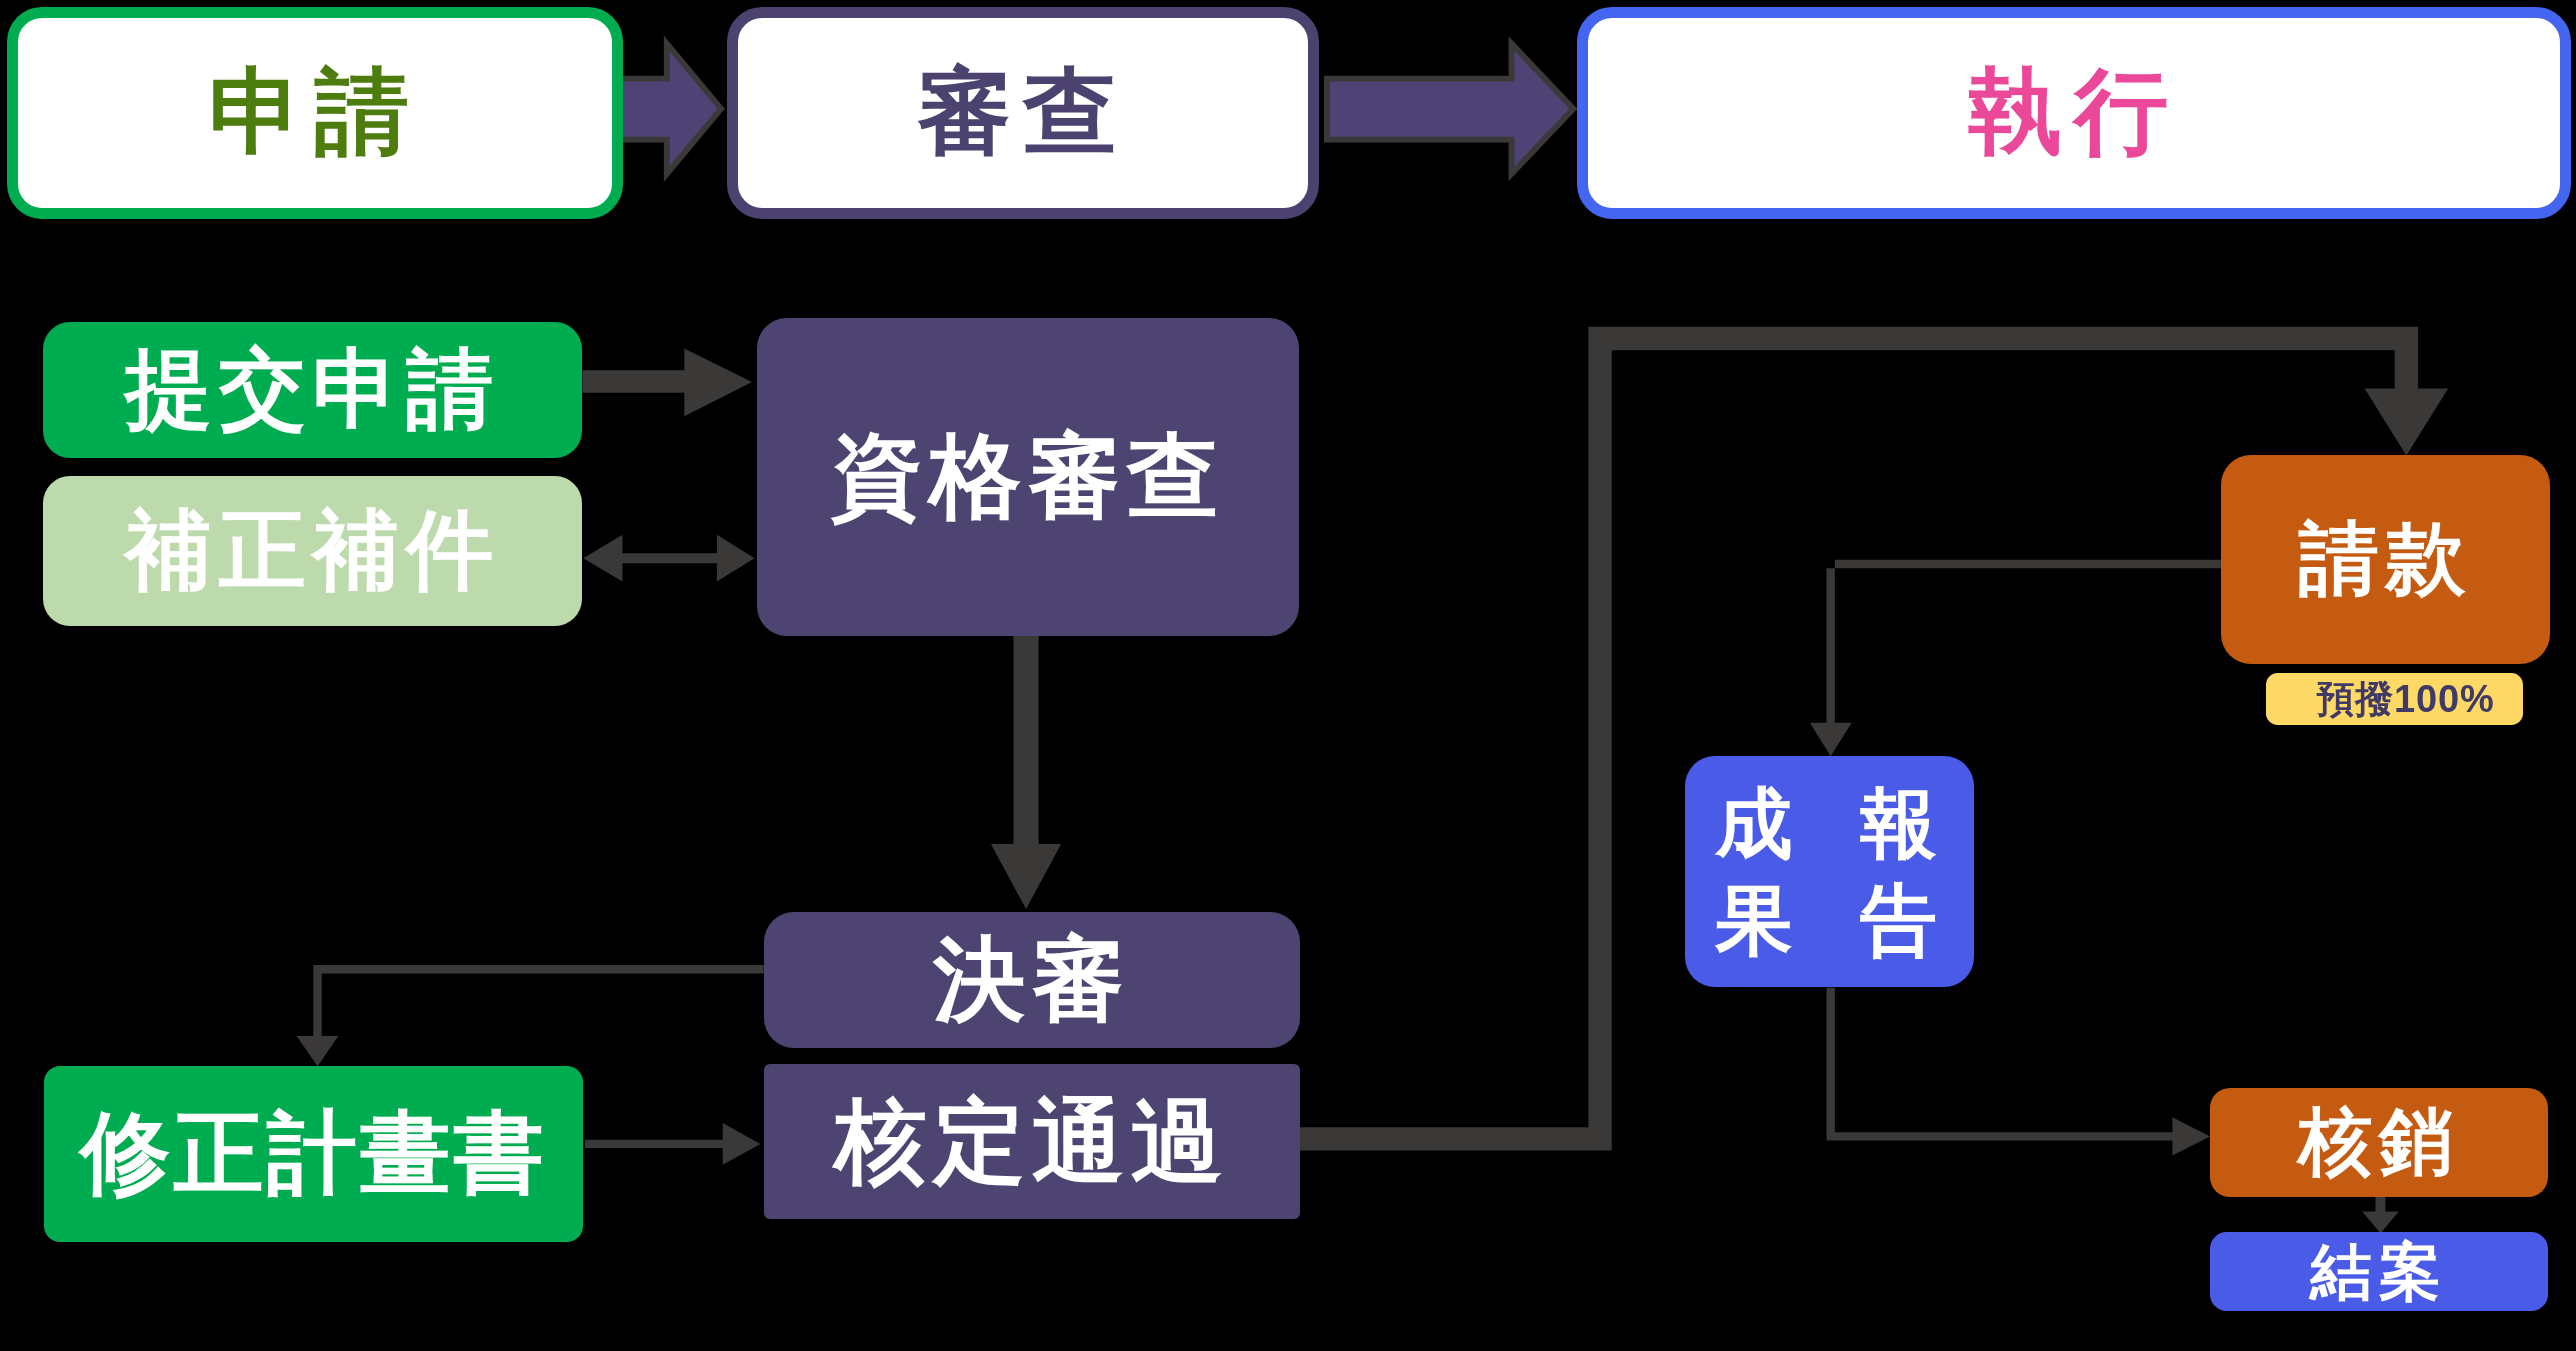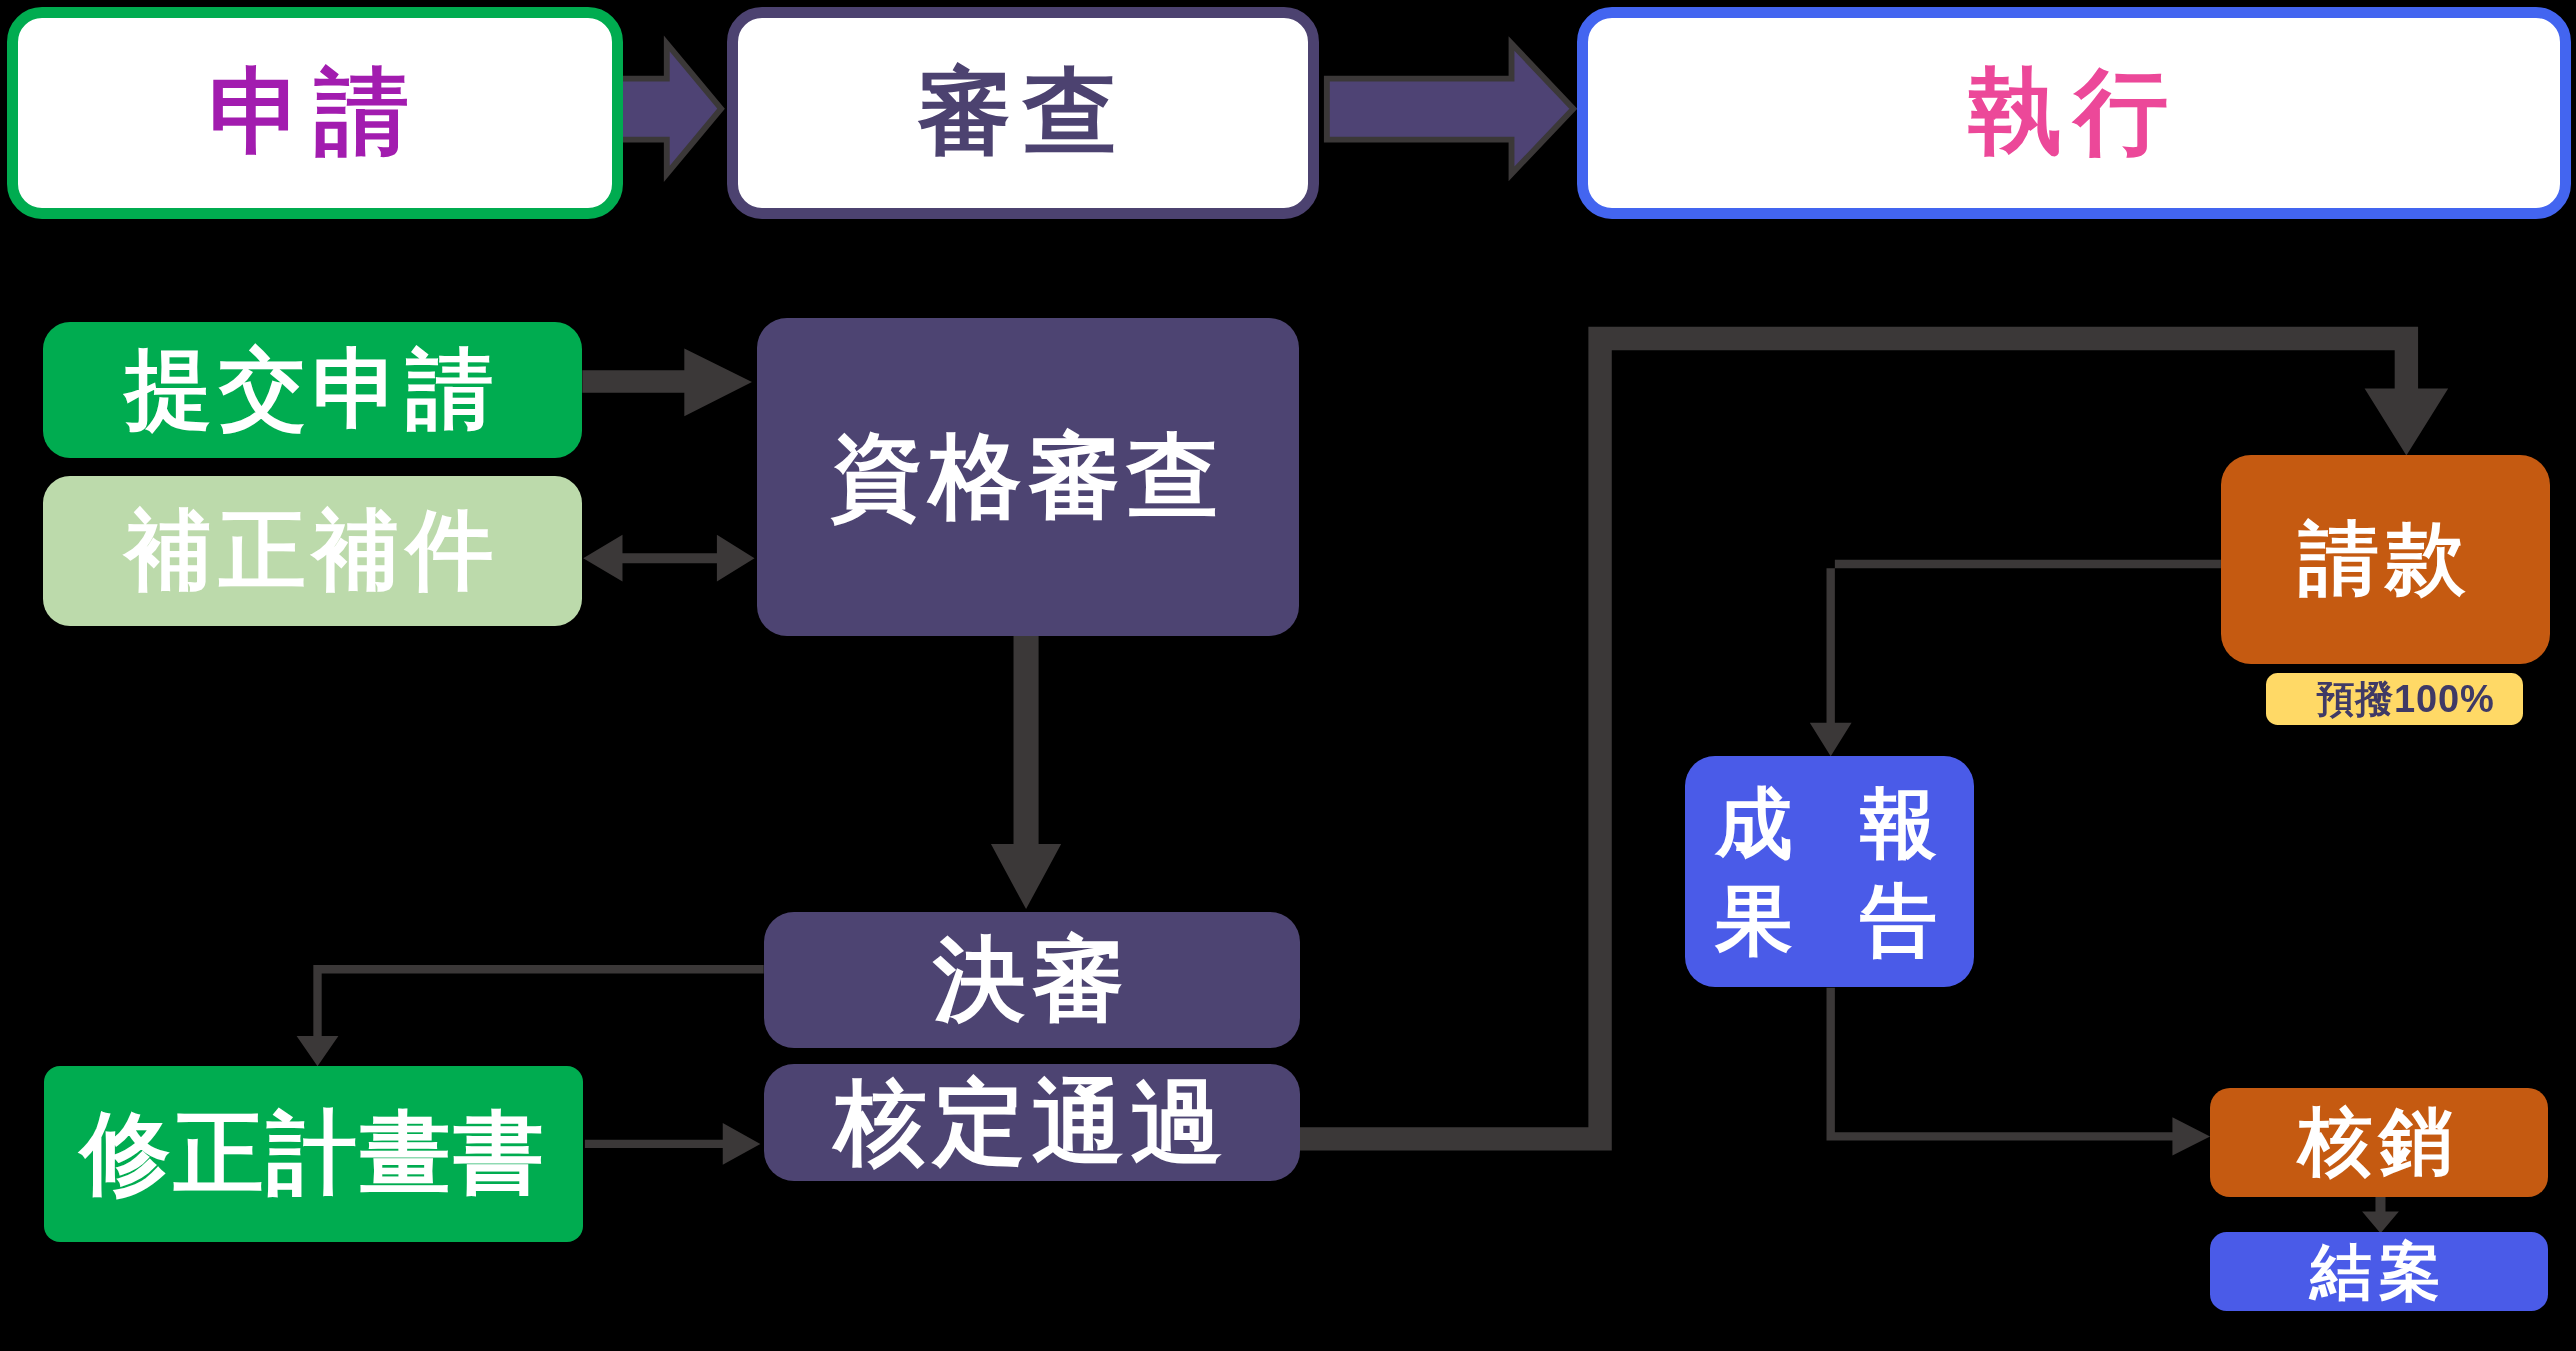--- a/index.html
+++ b/index.html
@@ -3,31 +3,31 @@
 <meta charset="utf-8">
 <style>
   html,body{margin:0;padding:0;background:#000;}
   body{width:2576px;height:1352px;position:relative;overflow:hidden;
        font-family:"Liberation Sans","DejaVu Sans",sans-serif;}
   .canvas{position:absolute;left:0;top:0;width:2576px;height:1352px;}
   svg.connectors{position:absolute;left:0;top:0;z-index:1;}
   .hdr{position:absolute;box-sizing:border-box;background:#fff;z-index:2;
        display:flex;align-items:center;justify-content:center;
        font-weight:bold;font-size:94px;letter-spacing:11.7px;border-radius:35px;}
-  #hdr-apply  {left:6.7px;   top:6.7px;width:616px; height:212px;border:11.7px solid #00AC50;color:#a21caf;}
+  #hdr-apply  {left:6.7px;   top:6.7px;width:616px; height:212px;border:11.7px solid #00AC50;color:#4d7c0f;}
   #hdr-review {left:727px; top:6.7px;width:592px; height:212px;border:11.7px solid #4C4270;color:#4C4270;}
   #hdr-execute{left:1577px;top:6.7px;width:994px;height:212px;border:11.7px solid #4365F0;color:#ec4899;}
   .node{position:absolute;box-sizing:border-box;z-index:2;color:#fff;font-weight:bold;
         display:flex;align-items:center;justify-content:center;text-align:center;
         border-radius:27px;letter-spacing:6.7px;}
   #node-submit     {left:43px;  top:322px; width:539px;height:136px;background:#00AC50;font-size:87px;}
   #node-supplement {left:43px;  top:476px; width:539px;height:150px;background:#BCDAAB;font-size:87px;}
   #node-qualify    {left:757px; top:318px; width:542px;height:318px;background:#4D4472;font-size:92px;border-radius:30px;}
   #node-final      {left:764px; top:912px;width:536px;height:136px;background:#4D4472;font-size:92px;border-radius:30px;}
-  #node-approve    {left:764px; top:1064px;width:536px;height:117px;background:#4D4472;font-size:92px;border-radius:30px;}
+  #node-approve    {left:764px; top:1064px;width:536px;height:155px;background:#4D4472;font-size:92px;border-radius:6px;}
   #node-revise     {left:44px;  top:1066px;width:539px;height:176px;background:#00AC50;font-size:90px;letter-spacing:3.3px;border-radius:16px;}
   #node-payment    {left:2221px;top:455px; width:329px;height:209px;background:#C55A11;font-size:80px;border-radius:30px;}
   #node-advance    {left:2266px;top:673px; width:257px;height:52px; background:#FFD966;font-size:38px;color:#3F3A66;letter-spacing:0.8px;border-radius:11.7px;padding-left:22px;}
   #node-report     {left:1685px;top:756px; width:289px;height:231px;background:#4A5BE8;font-size:77px;border-radius:30px;flex-direction:row;line-height:1.25;}
   #node-writeoff   {left:2210px;top:1088px;width:338px;height:109px;background:#C55A11;font-size:74px;border-radius:20px;}
   #node-closing    {left:2210px;top:1232px;width:338px;height:79px; background:#4A5BE8;font-size:62px;border-radius:16.7px;}
 </style>
 </head>
 <body>
 

